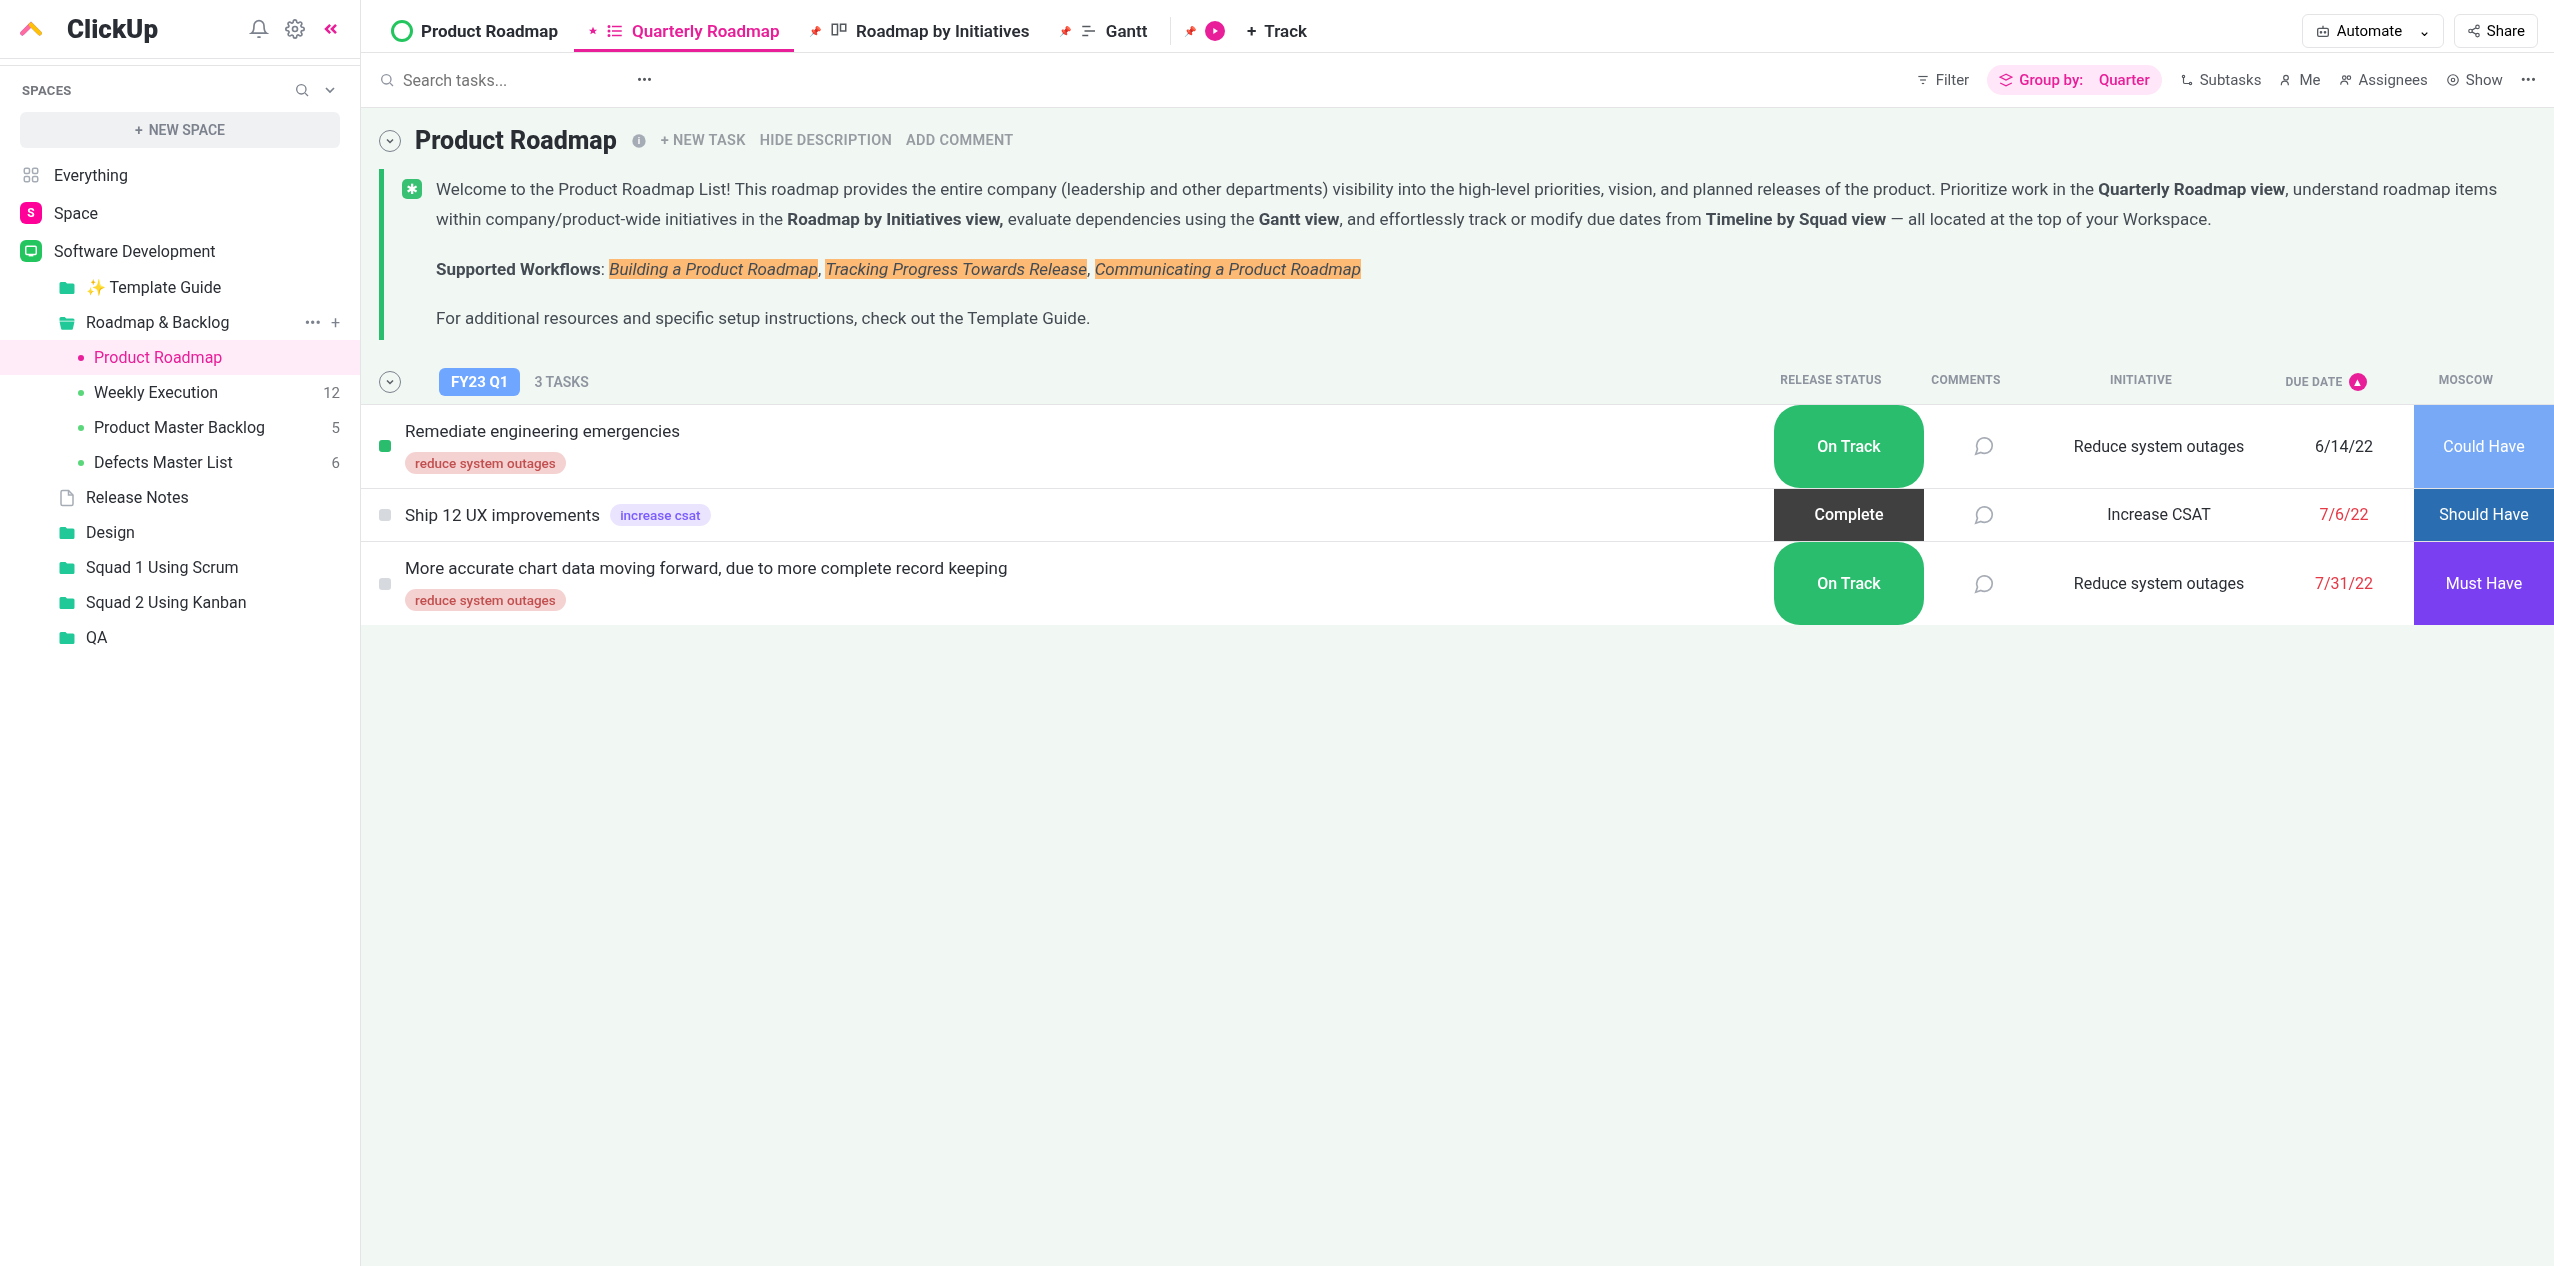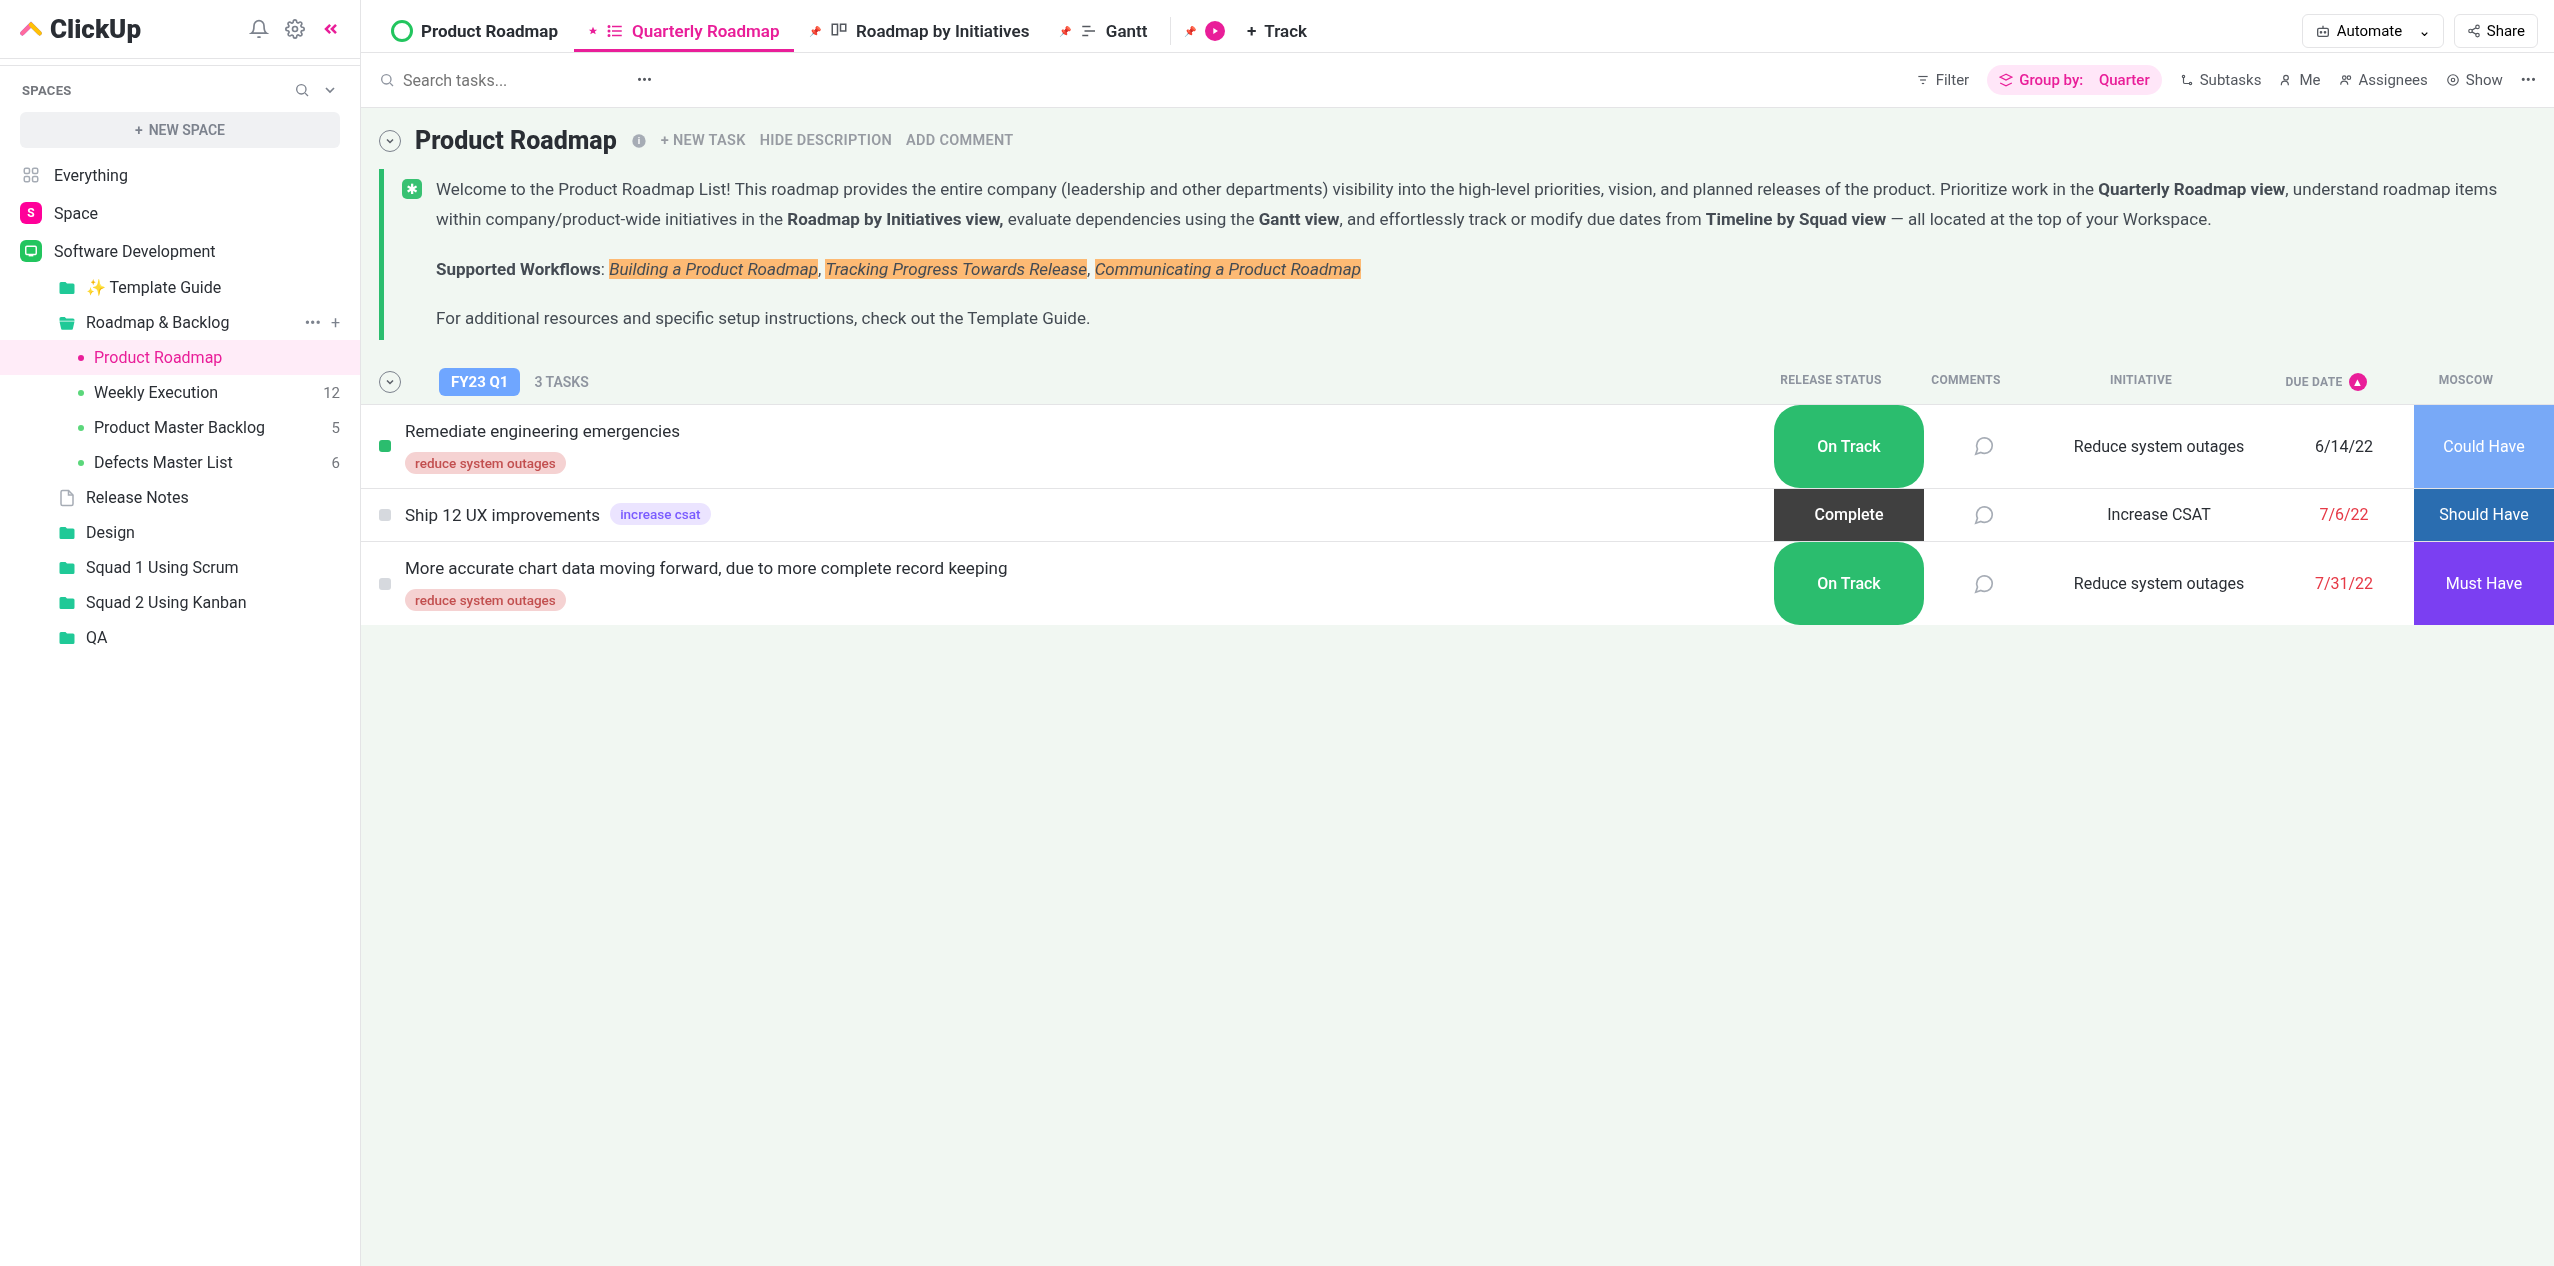--- a/index.html
+++ b/index.html
@@ -1,20 +1,20 @@
 <!DOCTYPE html>
 <html><head>
 <meta charset="utf-8">
 <style>
   *{box-sizing:border-box;margin:0;padding:0;font-family:-apple-system,BlinkMacSystemFont,"Segoe UI",Roboto,sans-serif;}
   body{display:flex;height:100vh;overflow:hidden;color:#2a2e34;}
   
   .sidebar{width:361px;border-right:1px solid #e4e4e6;display:flex;flex-direction:column;flex-shrink:0;background:#fff;}
   .sb-top{display:flex;align-items:center;justify-content:space-between;padding:14px 18px;border-bottom:1px solid #e4e4e6;}
-  .logo{display:flex;align-items:center;gap:6px;font-weight:900;font-size:26px;}
+  .logo{display:flex;align-items:center;gap:23px;font-weight:900;font-size:26px;}
   .logo-mark{width:26px;height:26px;}
   .sb-top-right{display:flex;align-items:center;gap:14px;}
   .icon-btn{width:22px;height:22px;display:flex;align-items:center;justify-content:center;color:#7c828d;cursor:pointer;}
   .collapse-btn{color:#e91e99;}
   .sb-section-hdr{display:flex;align-items:center;justify-content:space-between;padding:16px 22px 6px;font-size:13px;font-weight:700;color:#73767c;letter-spacing:.3px;}
   .spaces-hdr-right{display:flex;gap:12px;color:#7c828d;}
   .new-space-btn{margin:8px 20px;padding:10px;border:none;background:#f0f1f3;color:#7c828d;border-radius:6px;font-size:14px;font-weight:600;display:flex;align-items:center;justify-content:center;gap:6px;cursor:pointer;}
   .sb-item{display:flex;align-items:center;gap:12px;padding:8px 20px;font-size:16px;cursor:pointer;}
   .sb-icon{width:22px;height:22px;flex-shrink:0;display:flex;align-items:center;justify-content:center;border-radius:6px;}
   .sb-icon.ev{color:#a6acb5;}
@@ -455,21 +455,21 @@
               </svg>
             </div>
       <div class="cell">Reduce system outages</div>
       <div class="cell due ">6/14/22</div>
       <div class="cell moscow bg-could">Could Have</div>
     </div>
         </div>
         <div class="task-row">
     <div class="task-main">
       <span class="st-sq gray"></span>
-      <div style="display:flex;align-items:flex-start;gap:10px;">
+      <div style="display:flex;align-items:center;gap:10px;">
               <span class="task-title">Ship 12 UX improvements</span>
               <span class="tag purple">increase csat</span>
             </div>
     </div>
     <div class="cells">
       <div class="cell status-cell bg-complete">Complete</div>
       <div class="cell">
               <svg class="comment-bubble" viewBox="0 0 24 24" fill="none" stroke="#a6acb5" stroke-width="1.8">
                 <path d="M21 11.5a8.38 8.38 0 0 1-8.5 8.5 8.5 8.5 0 0 1-3.9-.9L3 21l1.9-5.6A8.5 8.5 0 1 1 21 11.5z"></path>
               </svg>

